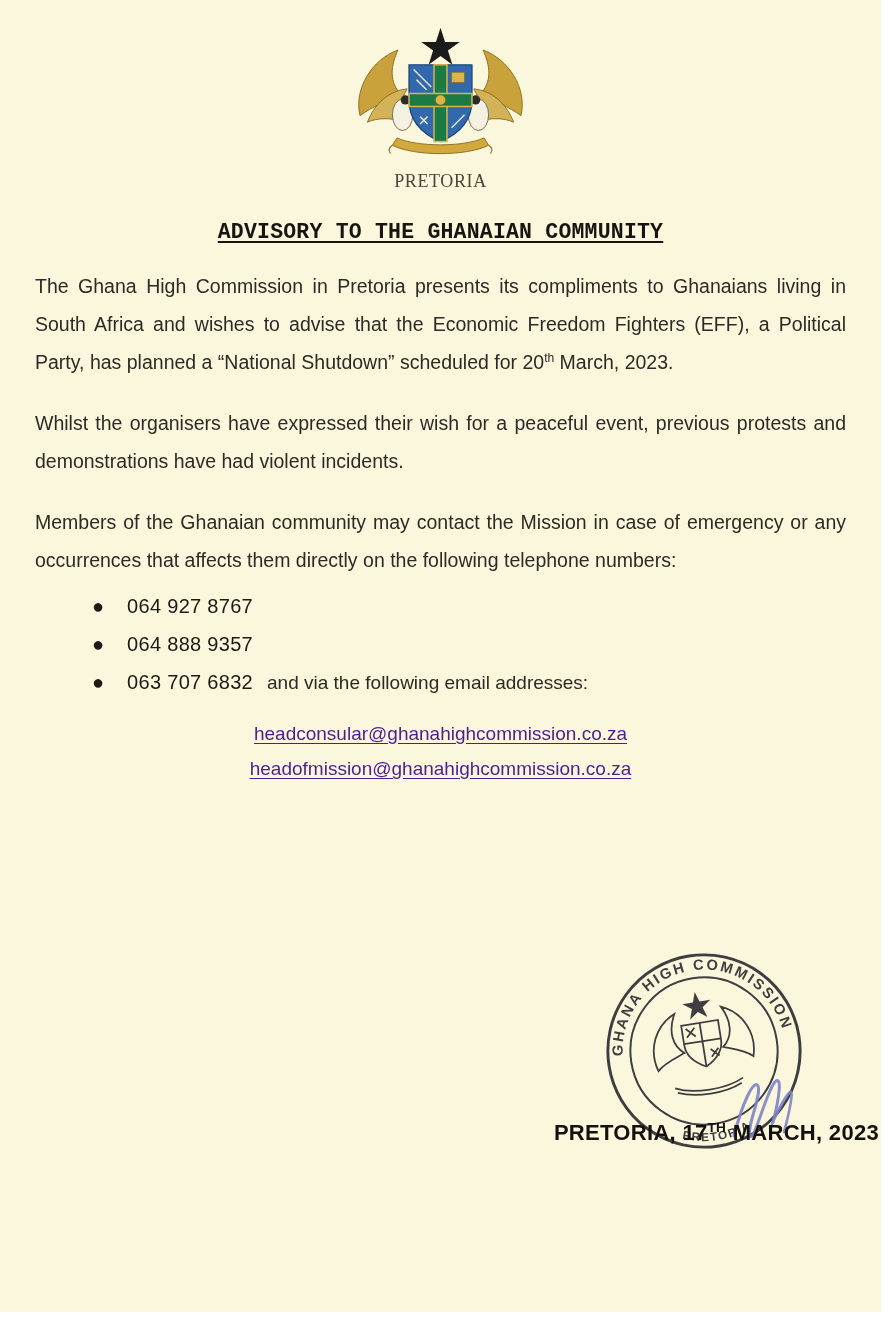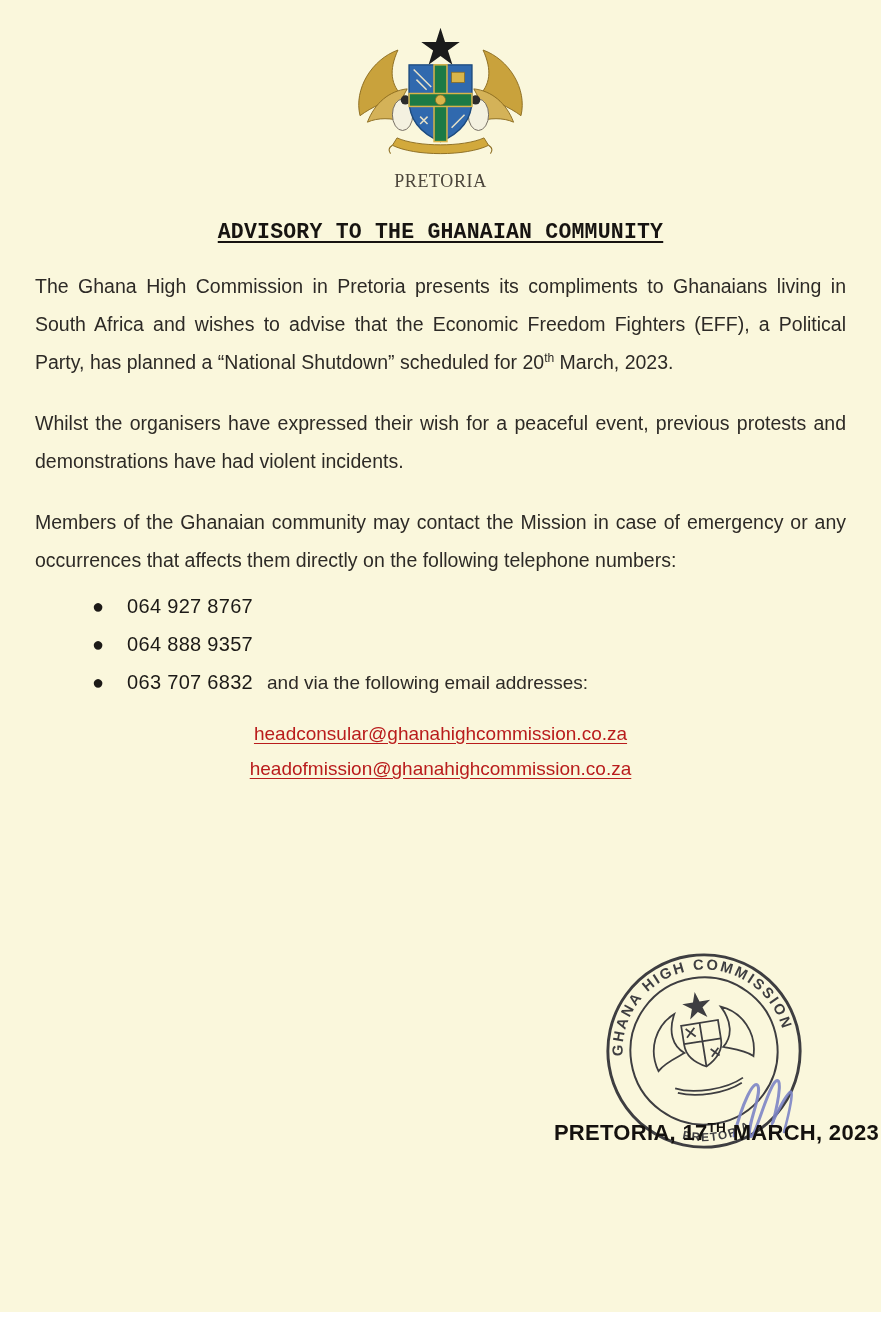--- a/index.html
+++ b/index.html
@@ -68,21 +68,21 @@
     margin-right:23px; line-height:1;
   }
   .phone-number { font-weight:normal; color:#1c1a17; letter-spacing:0.3px; }
   .phone-suffix { font-weight:normal; font-size:19px; margin-left:14px; color:#2d2a26; }
   
   .email-block { margin-top:16px; text-align:center; }
   .email-link {
     display:inline-block;
     margin-top:13px;
     font-size:19px;
-    color:#b91c1c;
+    color:#4c1d95;
     text-decoration:underline;
     text-underline-offset:3px;
     cursor:pointer;
     text-align:center;
   }
   .email-row { text-align:center; }
   
   .stamp {
     position:absolute; left:601px; top:948px;
     width:206px; height:206px;

